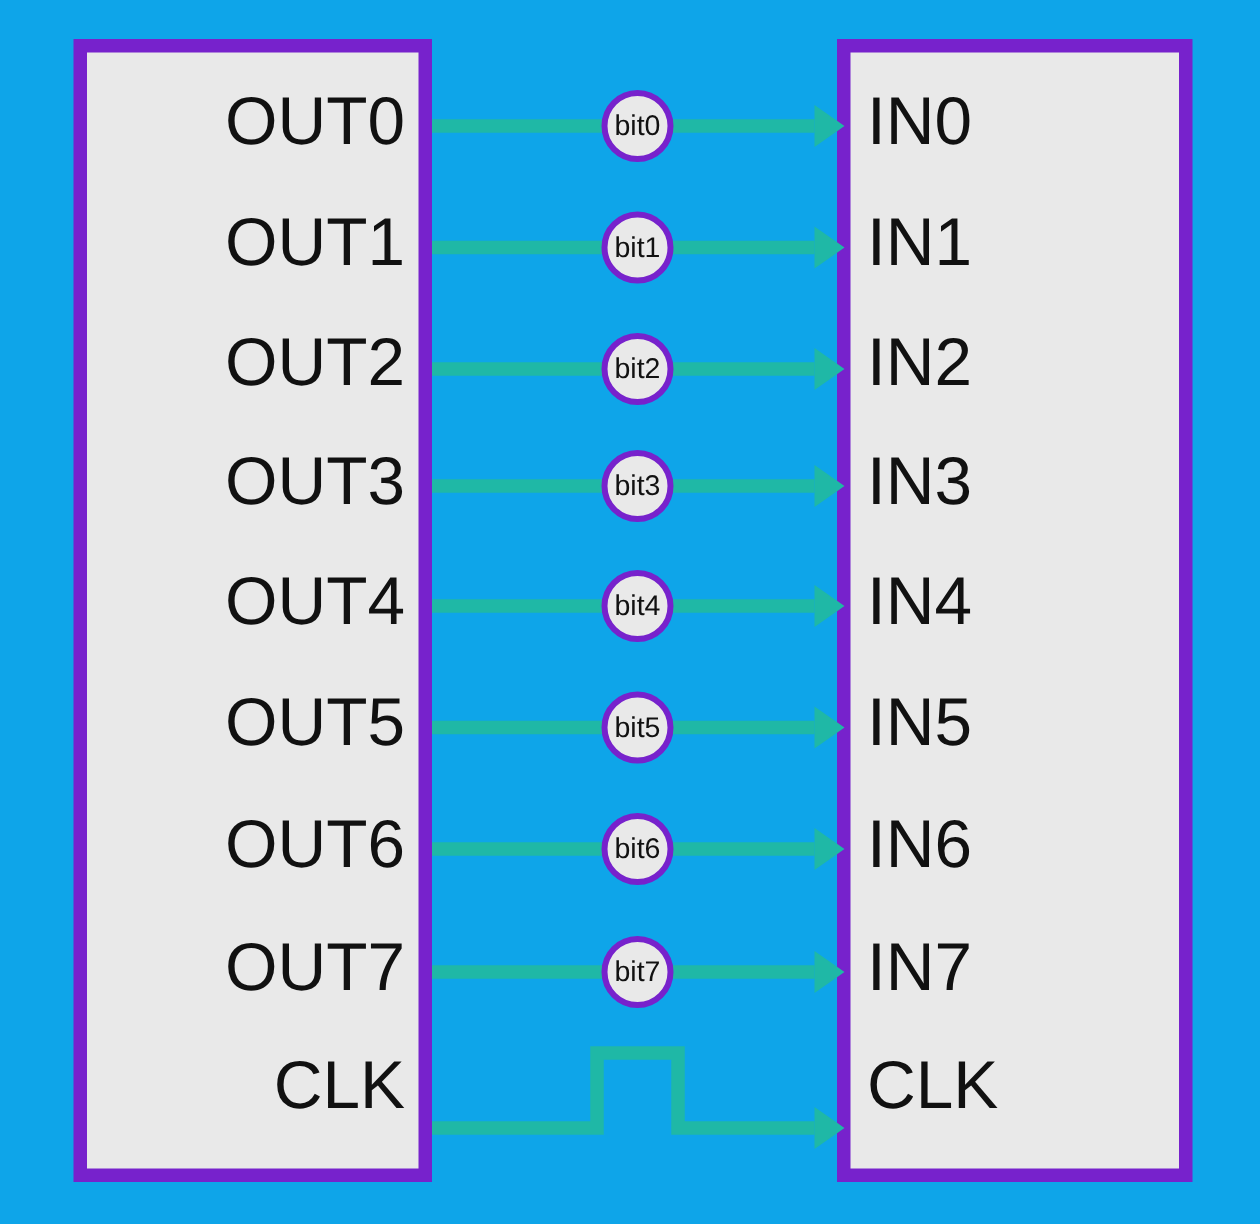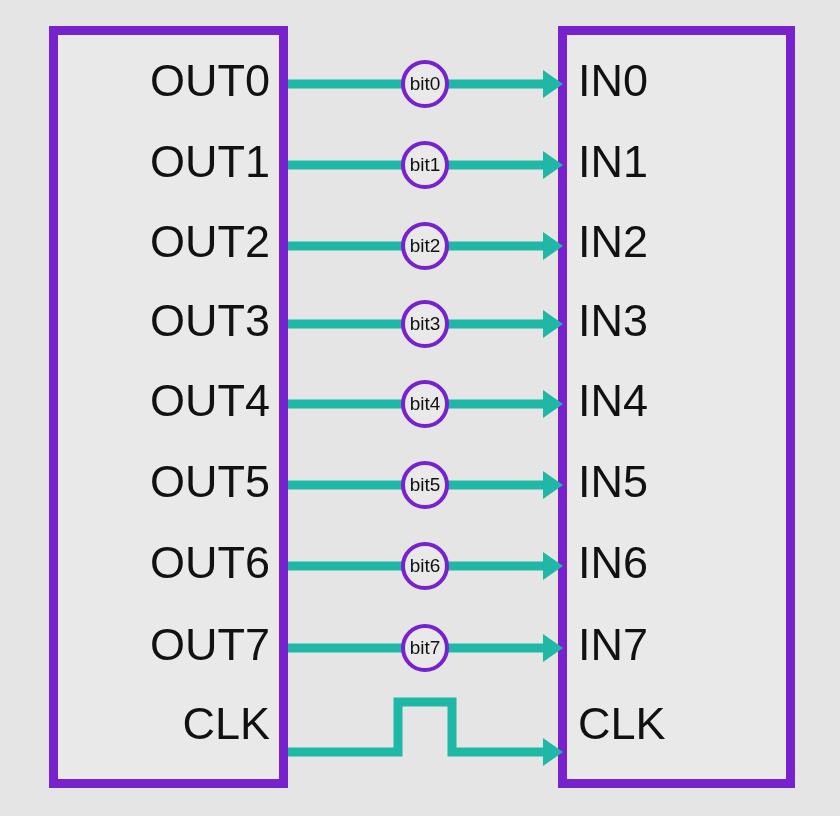--- a/index.html
+++ b/index.html
@@ -8,21 +8,21 @@
     padding: 0;
     background: #ffffff;
   }
   body {
     font-family: "Liberation Sans", sans-serif;
   }
   #canvas {
     position: relative;
     width: 840px;
     height: 816px;
-    background: #e5e5e5;
+    background: #0ea5e9;
     overflow: hidden;
   }
   #diagram-svg {
     position: absolute;
     left: 0;
     top: 0;
     width: 840px;
     height: 816px;
     display: block;
   }

